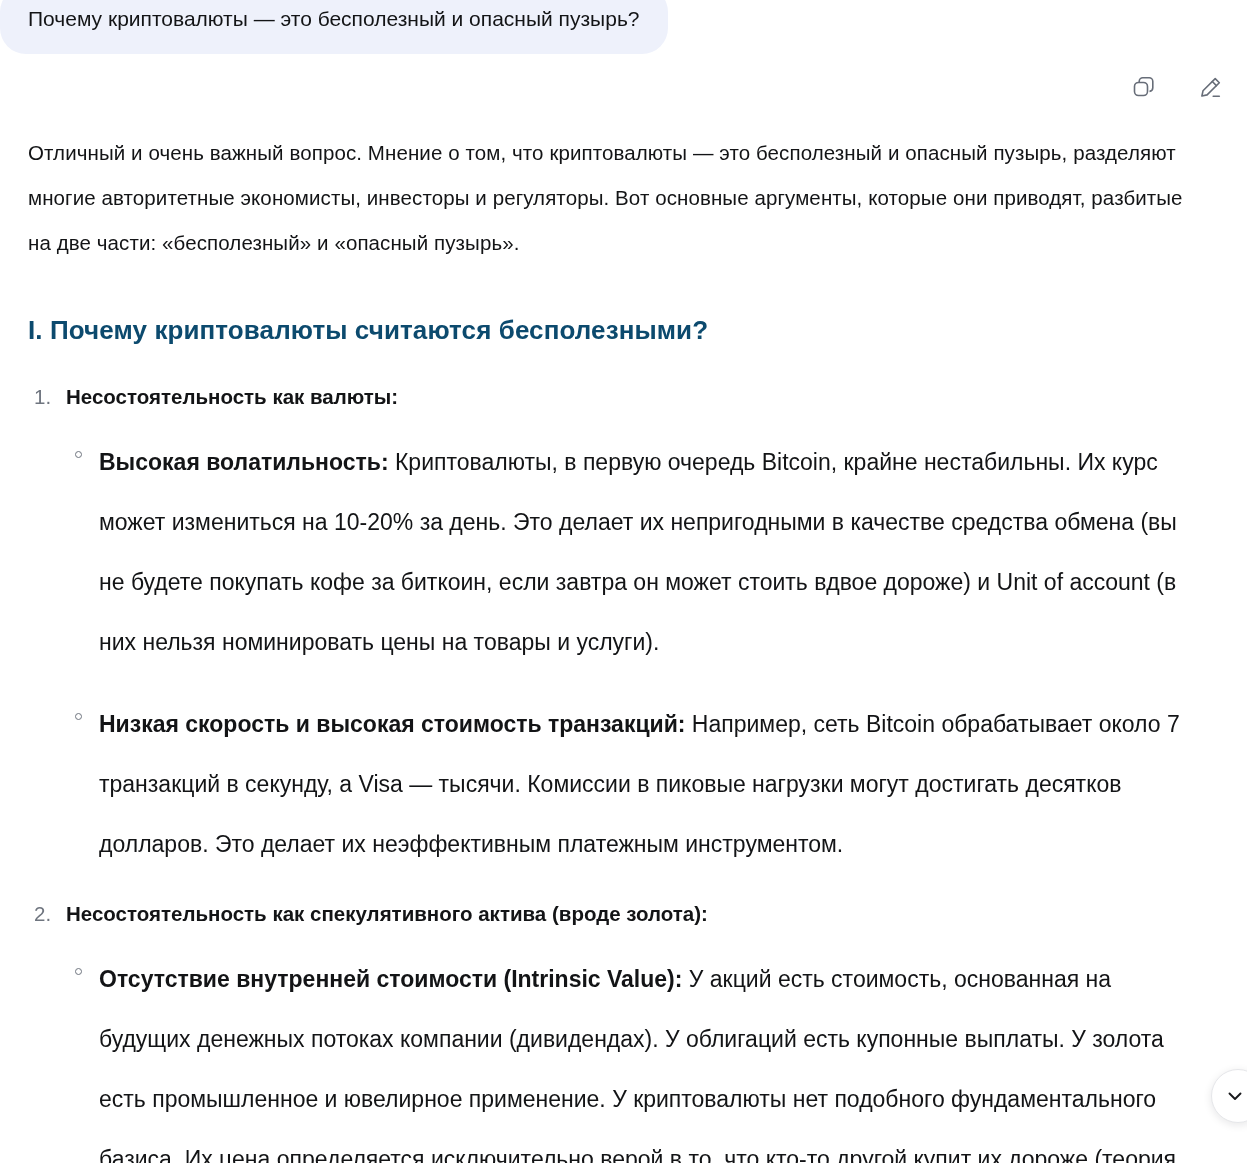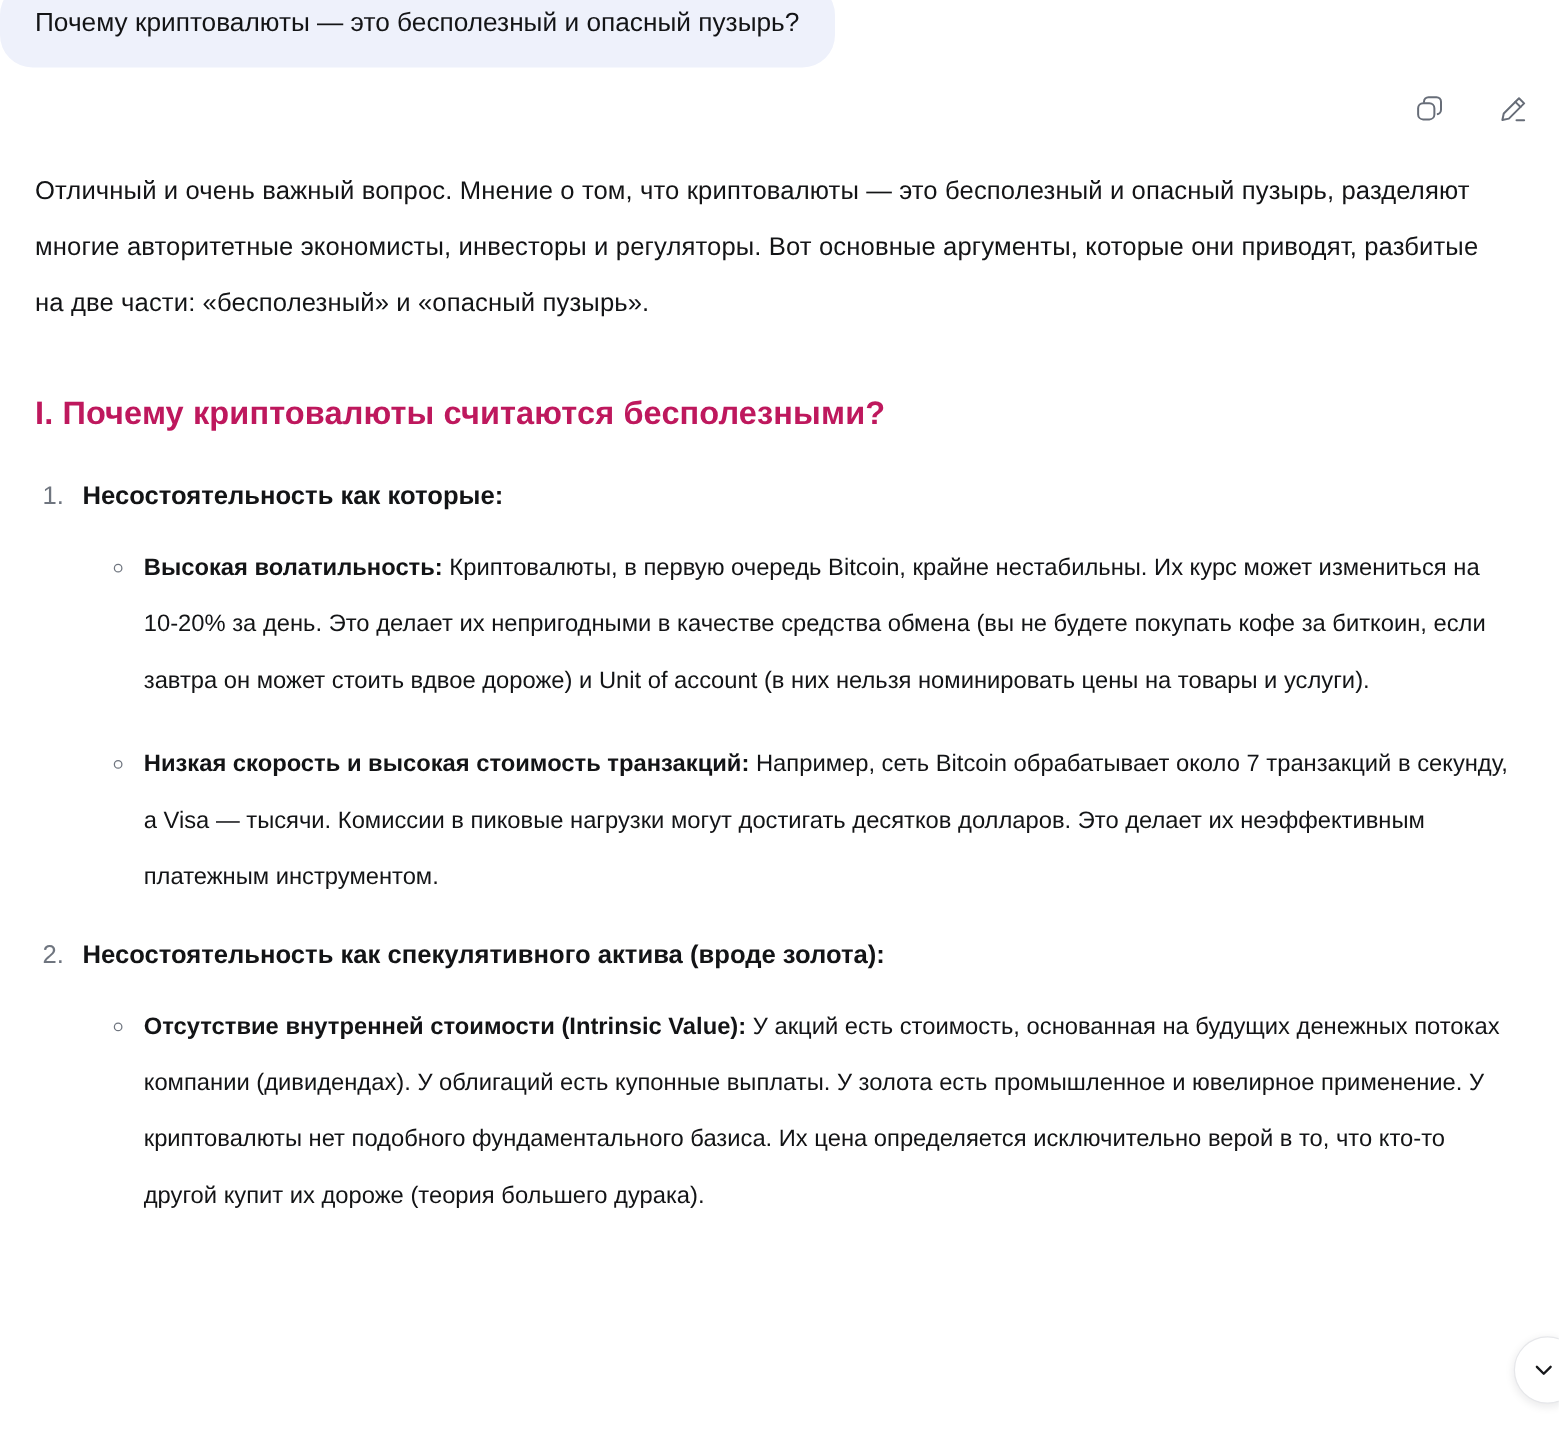--- a/index.html
+++ b/index.html
@@ -69,21 +69,21 @@
     font-size: 20.5px;
     line-height: 45px;
     letter-spacing: 0.1px;
   }
   h2.section-heading {
     font-size: 26px;
     line-height: 34px;
     font-weight: 700;
     margin: 48px 0 0 0;
     letter-spacing: 0.1px;
-    color: #be185d;
+    color: #0c4a6e;
   }
   p.lede {
     margin: 38px 0 0 0;
     font-size: 20.5px;
     line-height: 30px;
   }
 
   ol.num-list {
     margin: 34px 0 0 0;
     padding: 0 0 0 38px;
@@ -112,23 +112,23 @@
     display: block;
   }
 
   ul.sub-list {
     margin: 19px 0 0 0;
     padding: 0 0 0 33px;
     list-style: none;
   }
   ul.sub-list > li.sub-item {
     position: relative;
-    margin: 0 0 22px 16px;
-    font-size: 19px;
-    line-height: 45px;
+    margin: 0 0 22px 0;
+    font-size: 23px;
+    line-height: 60px;
   }
   ul.sub-list > li.sub-item:last-child { margin-bottom: 0; }
   ul.sub-list > li.sub-item::before {
     content: "";
     position: absolute;
     left: -24px;
     top: 19px;
     width: 7px;
     height: 7px;
     border: 1.4px solid #6f757f;
@@ -188,21 +188,21 @@
 <div class="answer">
 
   <p class="intro">Отличный и очень важный вопрос. Мнение о том, что криптовалюты — это бесполезный и опасный пузырь, разделяют многие авторитетные экономисты, инвесторы и регуляторы. Вот основные аргументы, которые они приводят, разбитые на две части: «бесполезный» и «опасный пузырь».</p>
 
   <h2 class="section-heading">I. Почему криптовалюты считаются бесполезными?</h2>
 
 
   <ol class="num-list">
 
     <li class="num-item">
-      <span class="num-item-title">Несостоятельность как которые:</span>
+      <span class="num-item-title">Несостоятельность как валюты:</span>
       <ul class="sub-list">
         <li class="sub-item">
           <b>Высокая волатильность:</b><span> Криптовалюты, в первую очередь Bitcoin, крайне нестабильны. Их курс может измениться на 10-20% за день. Это делает их непригодными в качестве средства обмена (вы не будете покупать кофе за биткоин, если завтра он может стоить вдвое дороже) и Unit of account (в них нельзя номинировать цены на товары и услуги).</span>
         </li>
         <li class="sub-item">
           <b>Низкая скорость и высокая стоимость транзакций:</b><span> Например, сеть Bitcoin обрабатывает около 7 транзакций в секунду, а Visa — тысячи. Комиссии в пиковые нагрузки могут достигать десятков долларов. Это делает их неэффективным платежным инструментом.</span>
         </li>
       </ul>
     </li>
 

